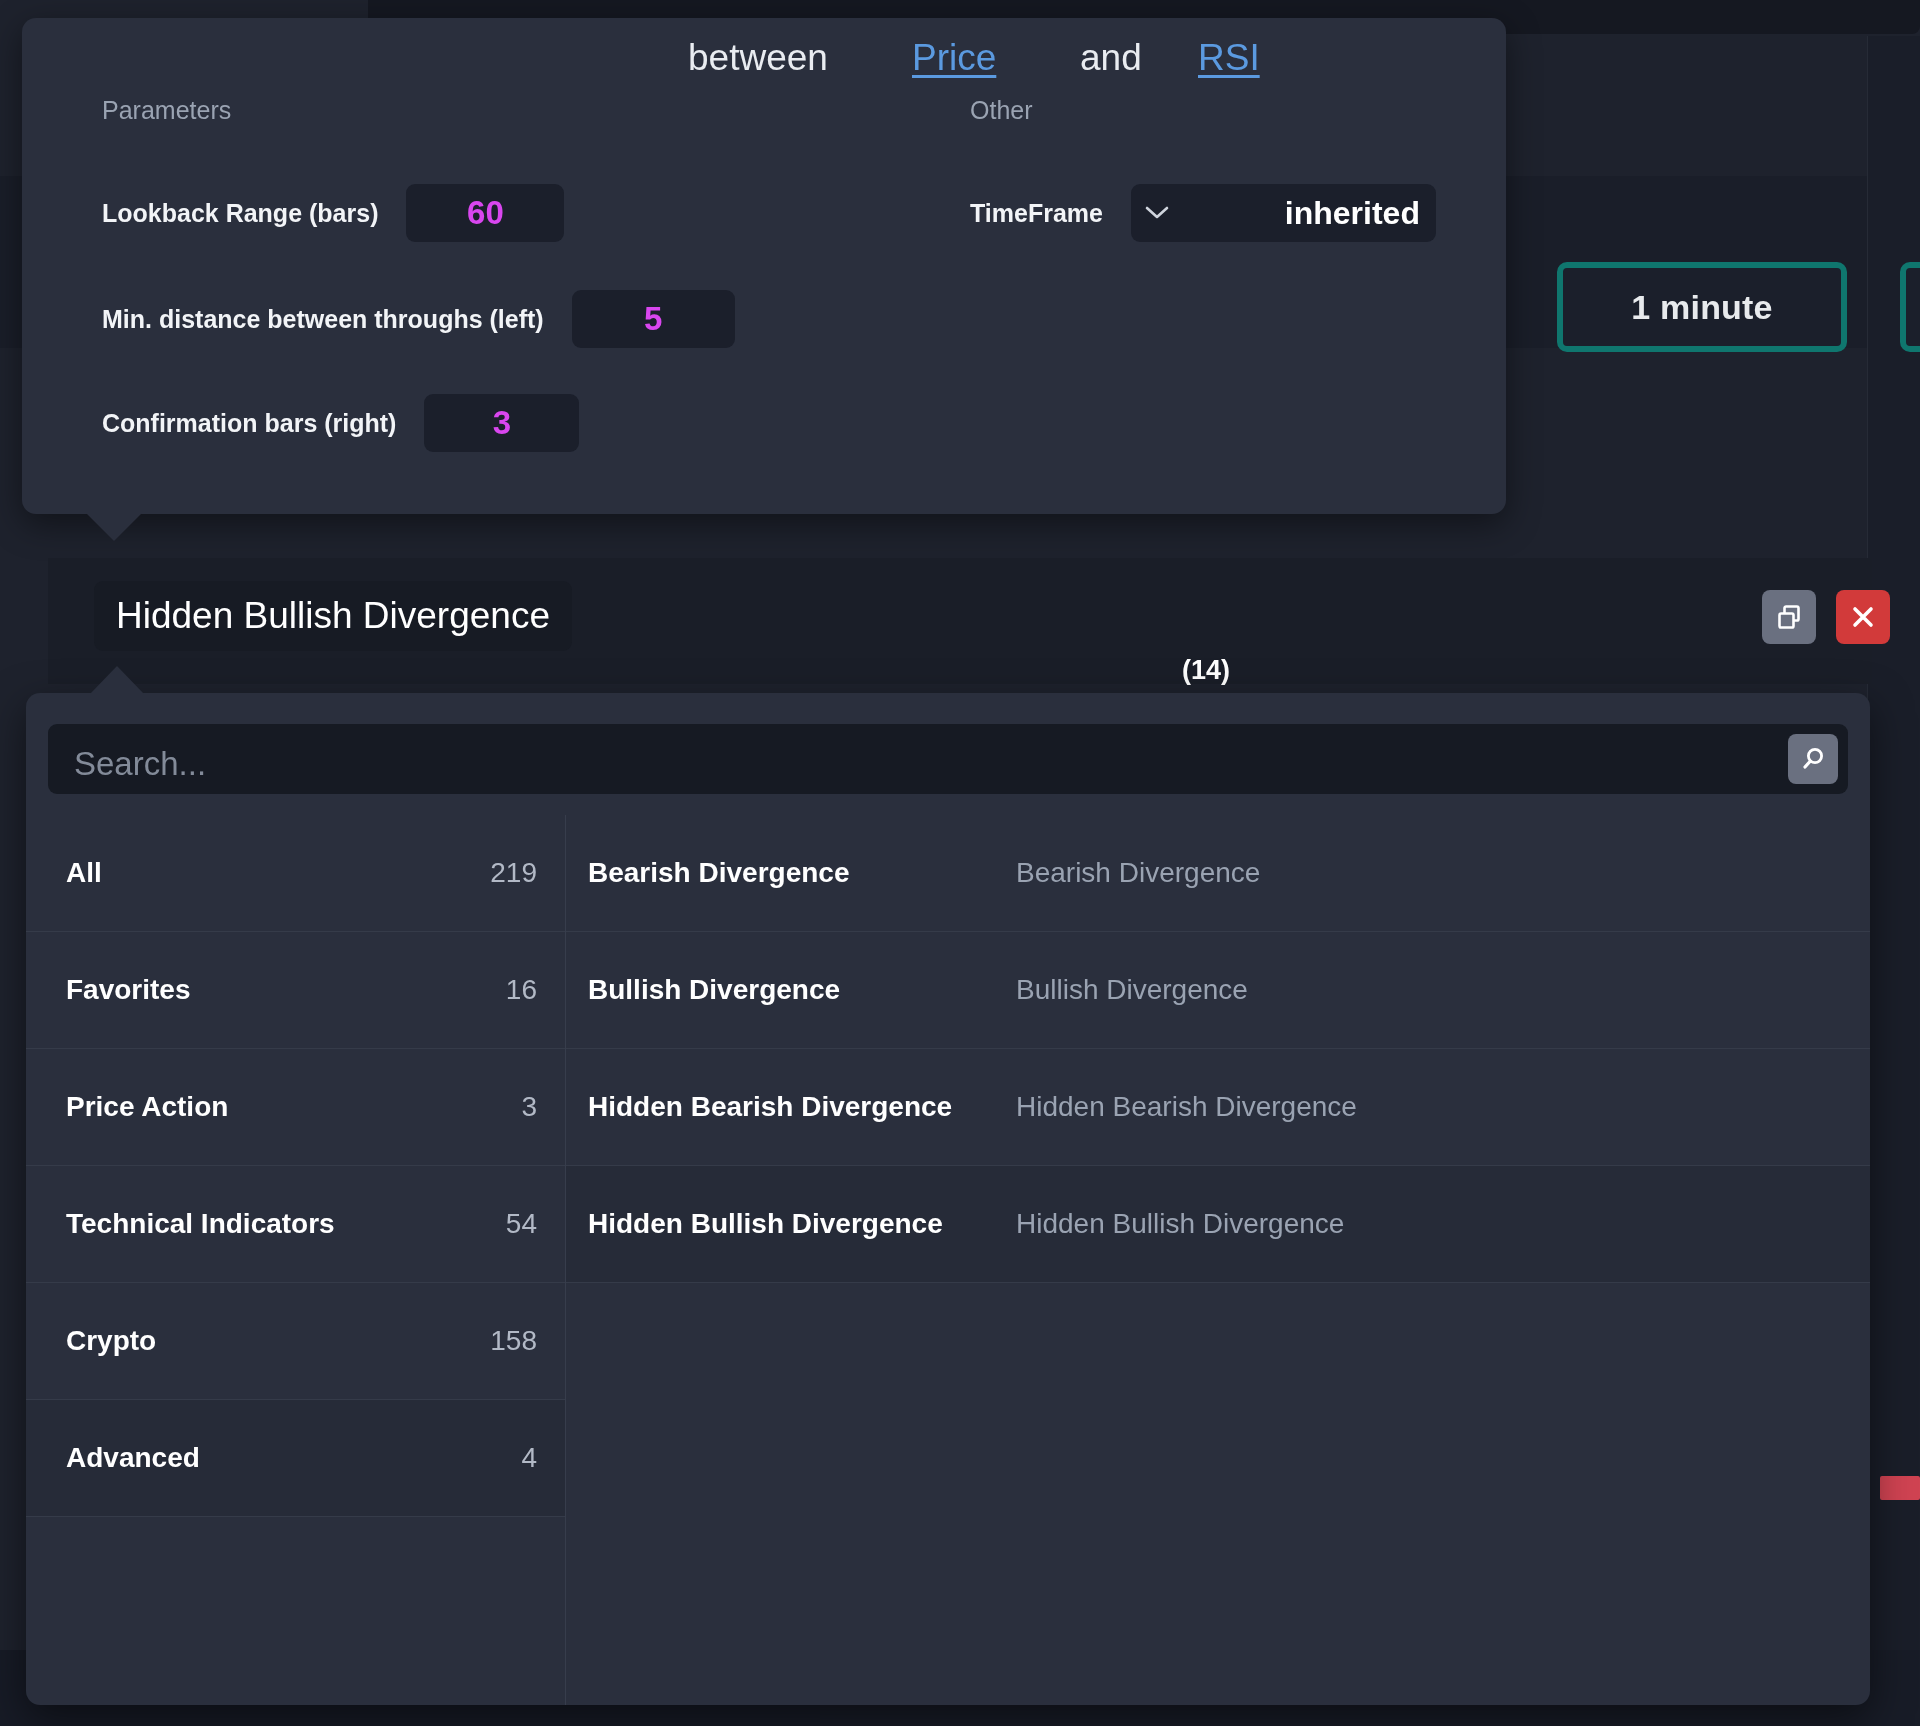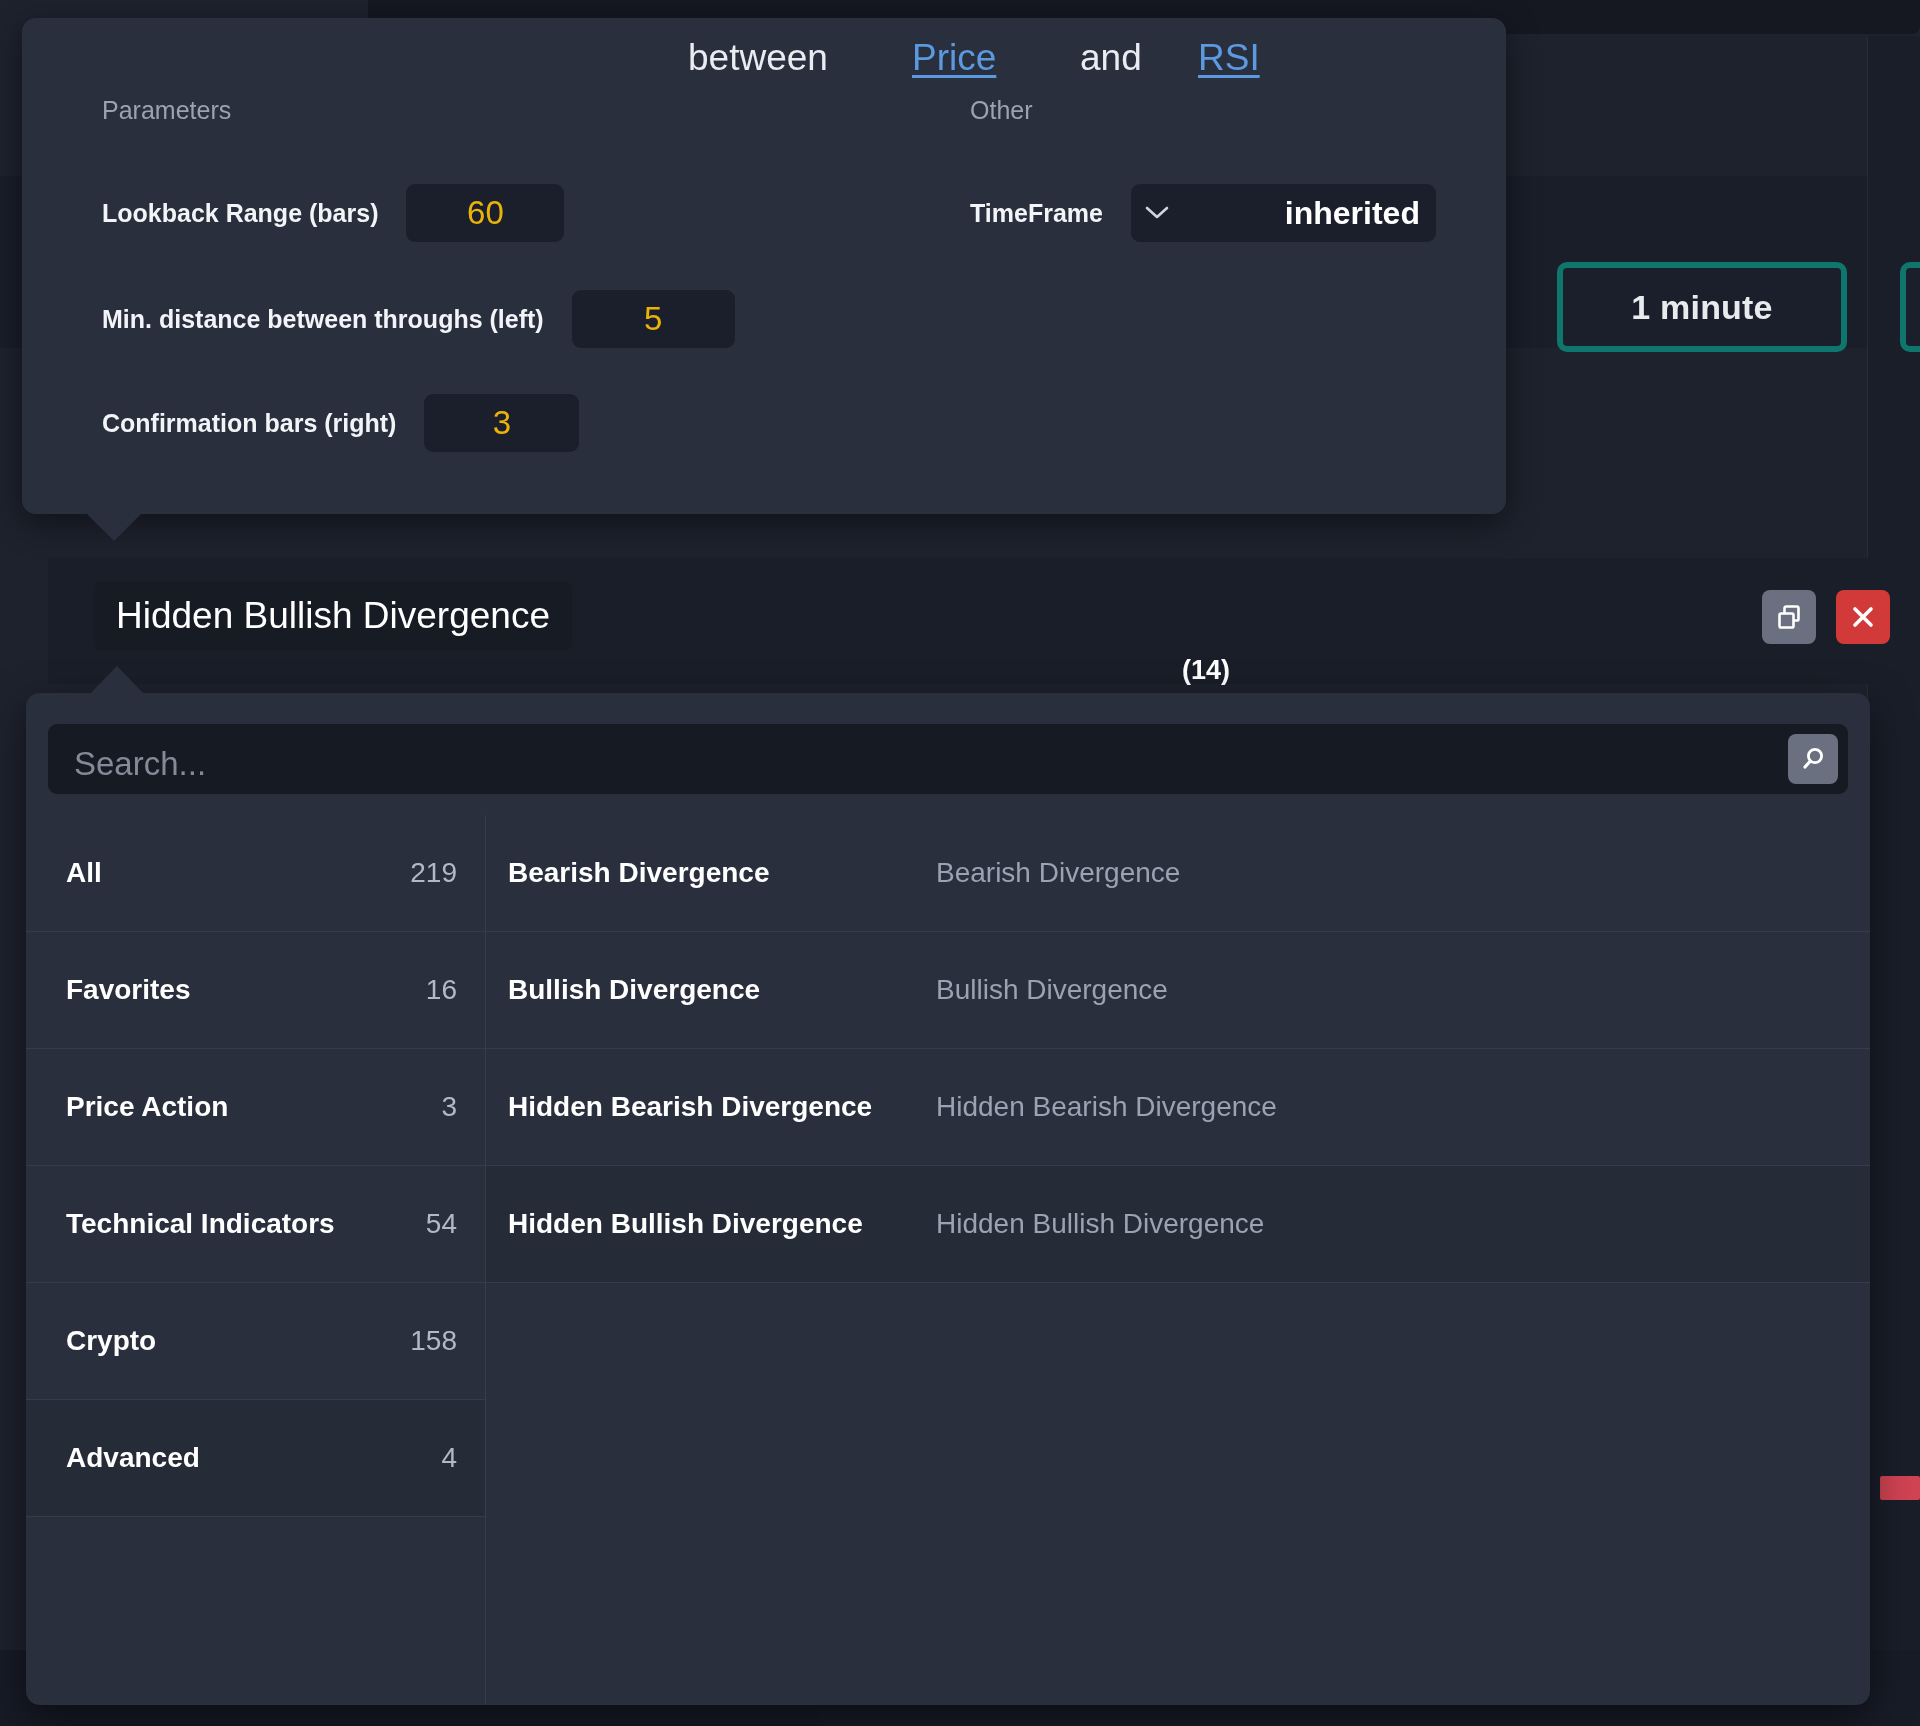--- a/index.html
+++ b/index.html
@@ -107,23 +107,23 @@
     color: #f2f4f7;
     font-size: 25px;
     font-weight: 700;
     white-space: nowrap;
   }
   .param-input {
     margin-left: 28px;
     height: 58px;
     background: #1b1f2b;
     border-radius: 9px;
-    color: #eab308;
+    color: #d946ef;
     font-size: 33px;
-    font-weight: 400;
+    font-weight: 700;
     display: flex;
     align-items: center;
     justify-content: center;
   }
   .pi-w-lookback { width: 158px; }
   .pi-w-mindist  { width: 163px; }
   .pi-w-confirm  { width: 155px; }
 
   .pr-lookback { left: 80px; top: 166px; }
   .pr-mindist  { left: 80px; top: 272px; }
@@ -262,21 +262,21 @@
     cursor: pointer;
   }
 
   .dd-body {
     position: absolute;
     left: 0; top: 122px;
     width: 1844px; height: 890px;
     display: flex;
   }
   .cat-col {
-    width: 460px;
+    width: 540px;
     border-right: 1px solid #373d4c;
     box-sizing: border-box;
   }
   .cat-item {
     height: 117px;
     display: flex;
     align-items: center;
     justify-content: space-between;
     padding: 0 28px 0 40px;
     box-sizing: border-box;

